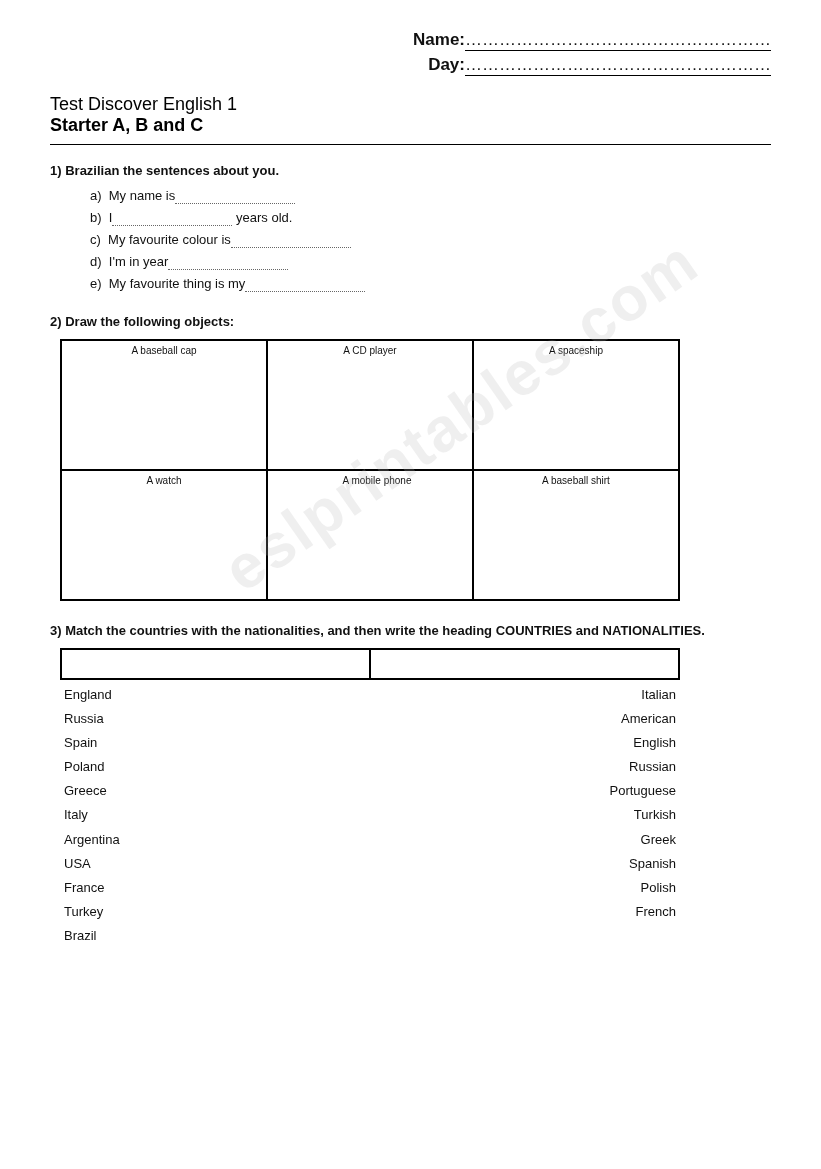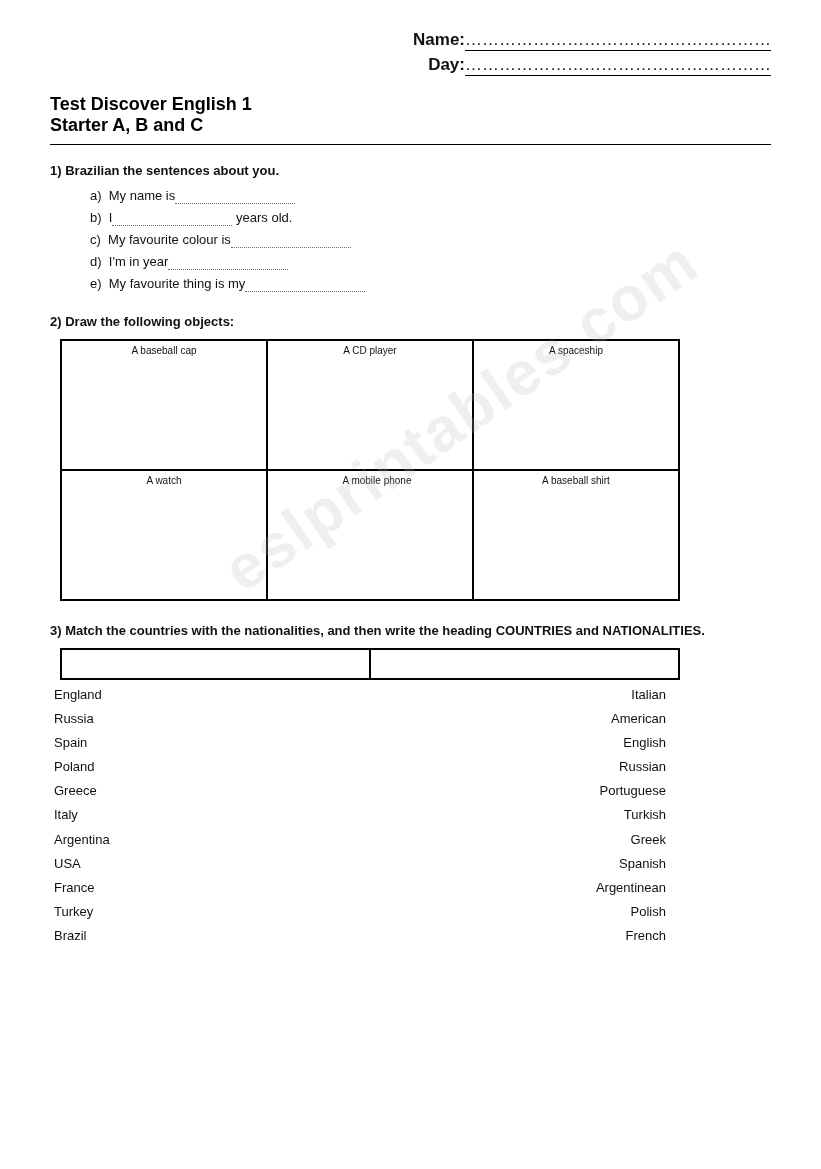--- a/index.html
+++ b/index.html
@@ -27,21 +27,21 @@
       display: inline-block;
       border-bottom: 1px solid #000;
       min-width: 220px;
     }
 
     .title-block {
       margin-bottom: 6px;
     }
     .title-block h1 {
       font-size: 18px;
-      font-weight: bold;
+      font-weight: normal;
       font-family: Arial, sans-serif;
       color: #000;
     }
     .title-block h2 {
       font-size: 18px;
       font-weight: bold;
       color: #000;
     }
 
     .divider {
@@ -99,20 +99,21 @@
       margin-bottom: 0;
     }
     .match-table .header-row td {
       border: 2px solid #000;
       height: 30px;
       width: 50%;
     }
     .match-columns {
       display: flex;
       width: 620px;
+      margin-left: 10px;
       margin-top: 4px;
     }
     .match-left {
       width: 50%;
       padding-left: 4px;
     }
     .match-right {
       width: 50%;
       text-align: right;
       padding-right: 4px;
@@ -219,20 +220,19 @@
     </div>
     <div class="match-right">
       <p>Italian</p>
       <p>American</p>
       <p>English</p>
       <p>Russian</p>
       <p>Portuguese</p>
       <p>Turkish</p>
       <p>Greek</p>
       <p>Spanish</p>
-      <p>Argentinean</p>
       <p>Polish</p>
       <p>French</p>
     </div>
   </div>
 </div>
 
 <div class="watermark">eslprintables.com</div>
 
 </body></html>

